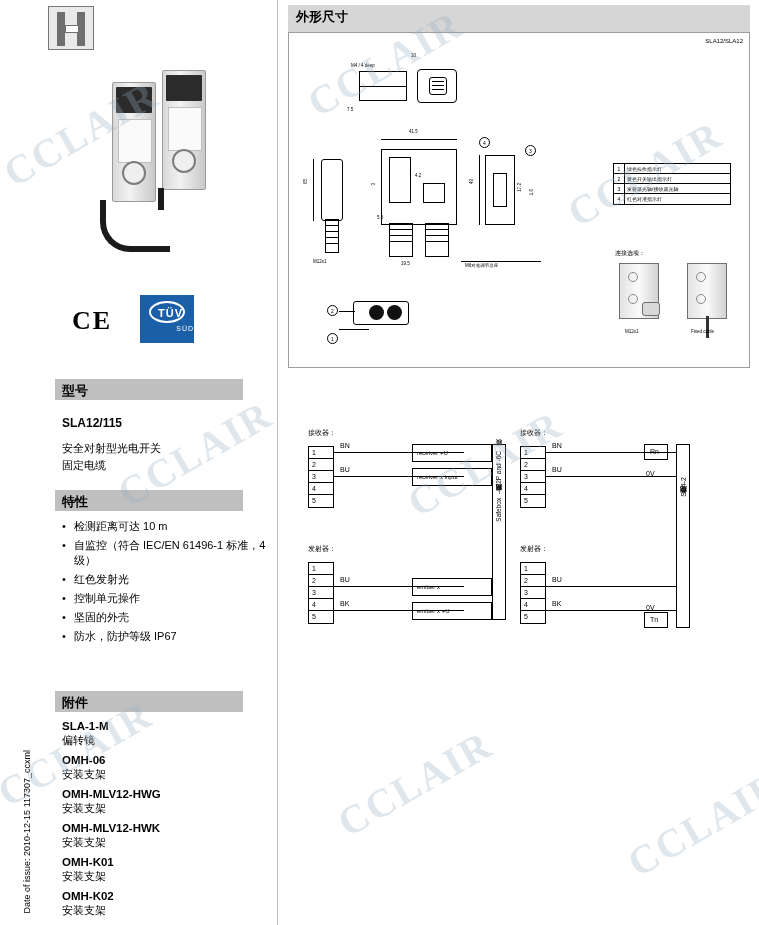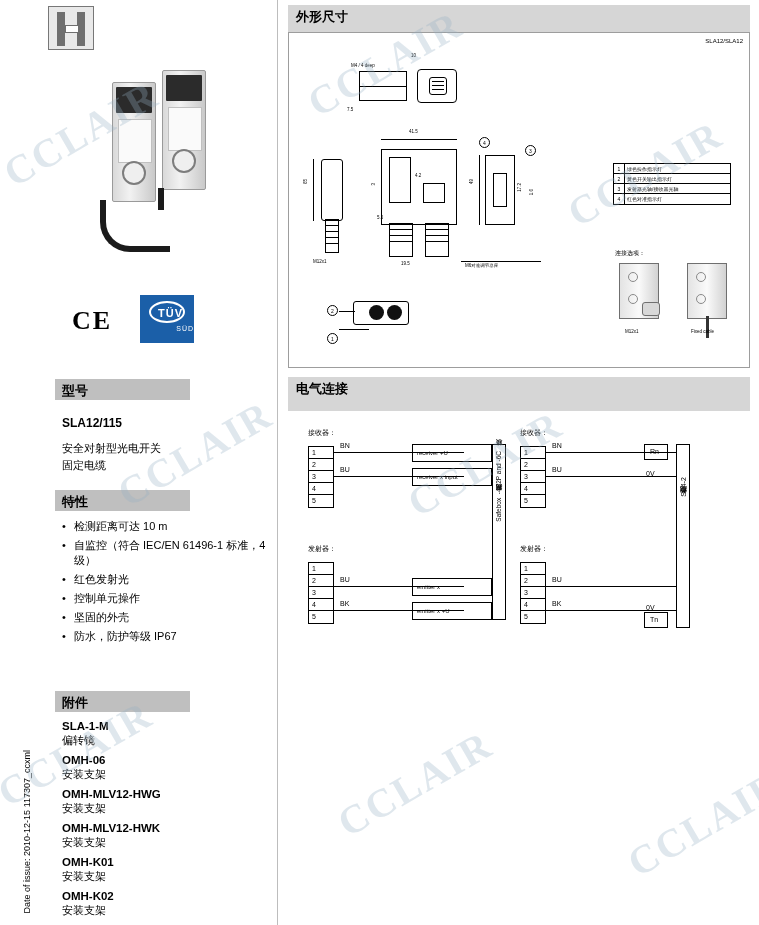--- a/index.html
+++ b/index.html
@@ -40,21 +40,21 @@
   .cable2 { position:absolute; left:58px; top:128px; width:0; height:22px; border-left:6px solid #1b1b1b; }
 
   
   .ce-mark { position:absolute; left:72px; top:306px; font-size:26px; font-weight:bold; letter-spacing:2px; font-family:"Liberation Serif", serif; }
   .tuv { position:absolute; left:140px; top:295px; width:54px; height:48px; background:#1b5fa8; color:#fff; text-align:right; }
   .tuv .oval { margin:6px auto 0; width:36px; height:22px; border:2px solid #fff; border-radius:50%; font-size:11px; font-weight:bold; line-height:20px; letter-spacing:1px;}
   .tuv .sub { font-size:7px; margin-top:2px; letter-spacing:1px;}
 
   
   .sec-head {
-    position:absolute; left:55px; width:135px; height:21px;
+    position:absolute; left:55px; width:188px; height:21px;
     background:#bfbfbf; color:#000;
     font-weight:bold; font-size:13px;
     padding:3px 0 0 7px;
   }
   .sec-body { position:absolute; left:62px; width:210px; }
 
   .model-name { font-weight:bold; font-size:12px; margin-bottom:10px;margin-top:8px; }
   .model-desc { font-size:11px; line-height:17px; }
 
   ul.feat { list-style:none; margin:0; padding:0; }
@@ -277,21 +277,20 @@
       </div>
       <div class="conn-pic" style="left:398px; top:230px;">
         <div class="dotA"></div>
           <div class="dotB"></div>
         <div style="position:absolute; left:18px; top:52px; width:3px; height:22px; background:#333;"></div>
       </div>
       <div class="tiny" style="position:absolute; left:336px; top:296px;">M12x1</div>
       <div class="tiny" style="position:absolute; left:402px; top:296px;">Fixed cable</div>
     </div>
 
-    <div class="r-head" style="top:377px;">电气连接</div>
 
     <div style="position:absolute; left:9px; top:404px; width:462px; height:260px;">
 
       <div class="tiny7" style="position:absolute; left:20px; top:24px;">接收器：</div>
       <div class="pin-block" style="left:20px; top:42px;">
         <div class="p">1</div>
         <div class="p">2</div>
         <div class="p">3</div>
         <div class="p">4</div>
         <div class="p">5</div>

